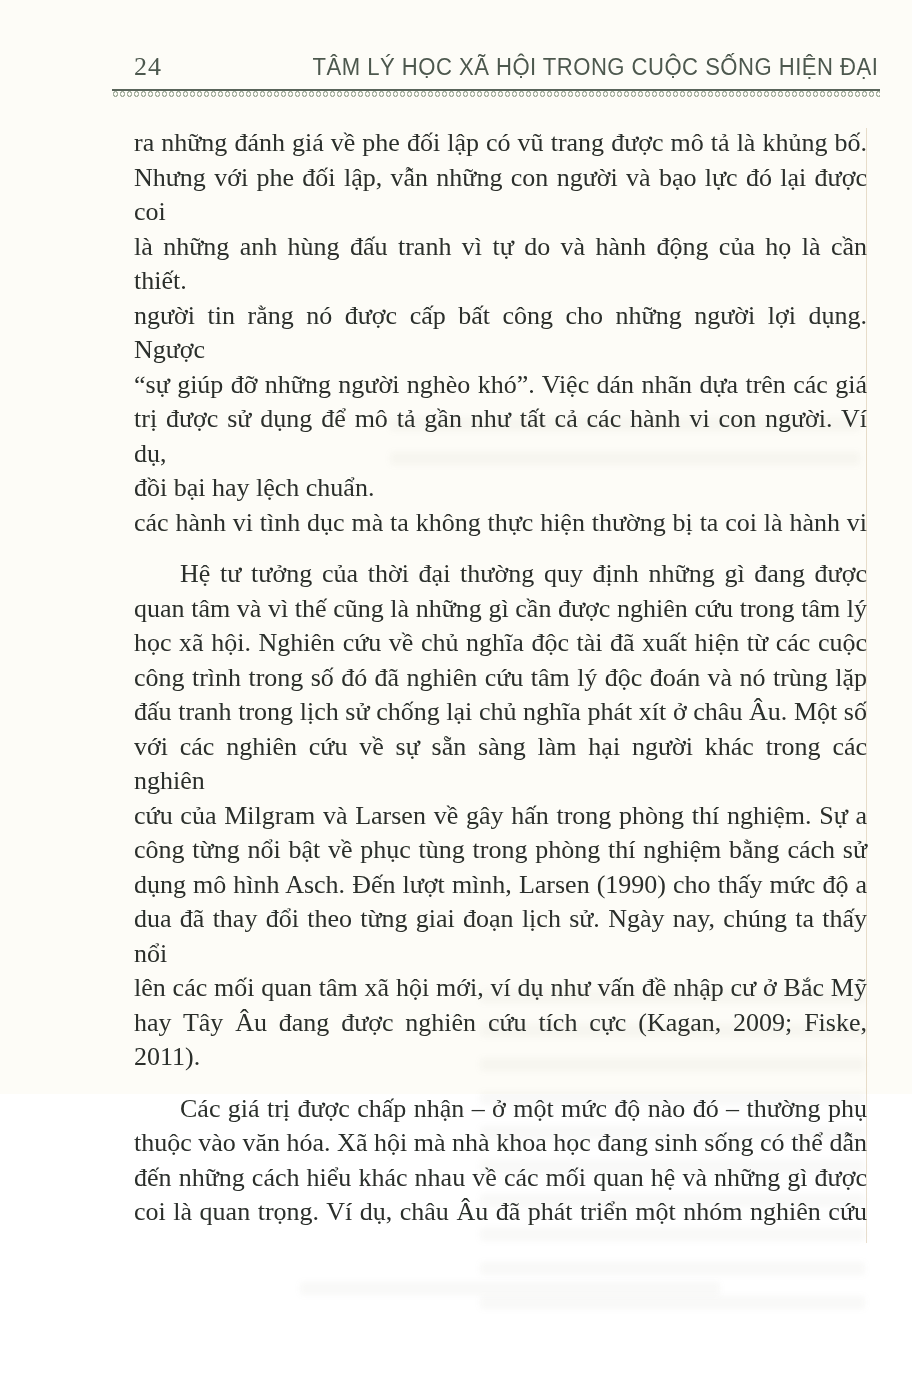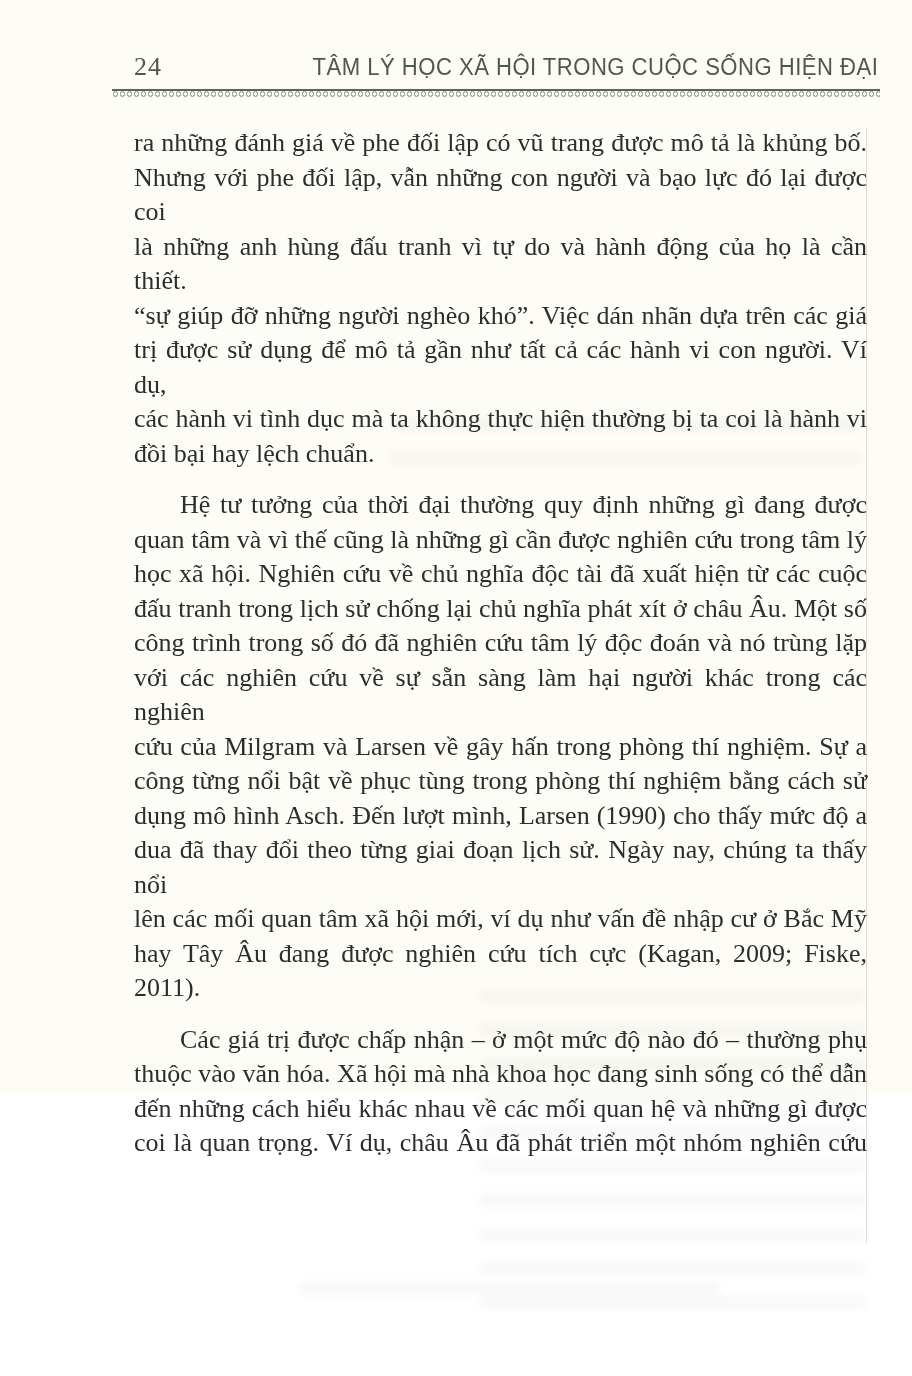--- a/index.html
+++ b/index.html
@@ -104,31 +104,32 @@
     <span class="pagenum">24</span>
     <span class="title">TÂM LÝ HỌC XÃ HỘI TRONG CUỘC SỐNG HIỆN ĐẠI</span>
   </div>
   <div class="chain"></div>
 
   <div class="bodytext" id="bodytext">
       <div class="para">
         <div class="line">ra những đánh giá về phe đối lập có vũ trang được mô tả là khủng bố.</div>
         <div class="line">Nhưng với phe đối lập, vẫn những con người và bạo lực đó lại được coi</div>
         <div class="line">là những anh hùng đấu tranh vì tự do và hành động của họ là cần thiết.</div>
+        <div class="line">người tin rằng nó được cấp bất công cho những người lợi dụng. Ngược</div>
         <div class="line">“sự giúp đỡ những người nghèo khó”. Việc dán nhãn dựa trên các giá</div>
         <div class="line">trị được sử dụng để mô tả gần như tất cả các hành vi con người. Ví dụ,</div>
+        <div class="line last">đồi bại hay lệch chuẩn.</div>
         <div class="line">các hành vi tình dục mà ta không thực hiện thường bị ta coi là hành vi</div>
-        <div class="line last">đồi bại hay lệch chuẩn.</div>
       </div>
       <div class="para">
         <div class="line indent">Hệ tư tưởng của thời đại thường quy định những gì đang được</div>
         <div class="line">quan tâm và vì thế cũng là những gì cần được nghiên cứu trong tâm lý</div>
         <div class="line">học xã hội. Nghiên cứu về chủ nghĩa độc tài đã xuất hiện từ các cuộc</div>
+        <div class="line">công trình trong số đó đã nghiên cứu tâm lý độc đoán và nó trùng lặp</div>
         <div class="line">đấu tranh trong lịch sử chống lại chủ nghĩa phát xít ở châu Âu. Một số</div>
-        <div class="line">công trình trong số đó đã nghiên cứu tâm lý độc đoán và nó trùng lặp</div>
         <div class="line">với các nghiên cứu về sự sẵn sàng làm hại người khác trong các nghiên</div>
         <div class="line">cứu của Milgram và Larsen về gây hấn trong phòng thí nghiệm. Sự a</div>
         <div class="line">công từng nổi bật về phục tùng trong phòng thí nghiệm bằng cách sử</div>
         <div class="line">dụng mô hình Asch. Đến lượt mình, Larsen (1990) cho thấy mức độ a</div>
         <div class="line">dua đã thay đổi theo từng giai đoạn lịch sử. Ngày nay, chúng ta thấy nổi</div>
         <div class="line">lên các mối quan tâm xã hội mới, ví dụ như vấn đề nhập cư ở Bắc Mỹ</div>
         <div class="line last">hay Tây Âu đang được nghiên cứu tích cực (Kagan, 2009; Fiske, 2011).</div>
       </div>
       <div class="para">
         <div class="line indent">Các giá trị được chấp nhận – ở một mức độ nào đó – thường phụ</div>

